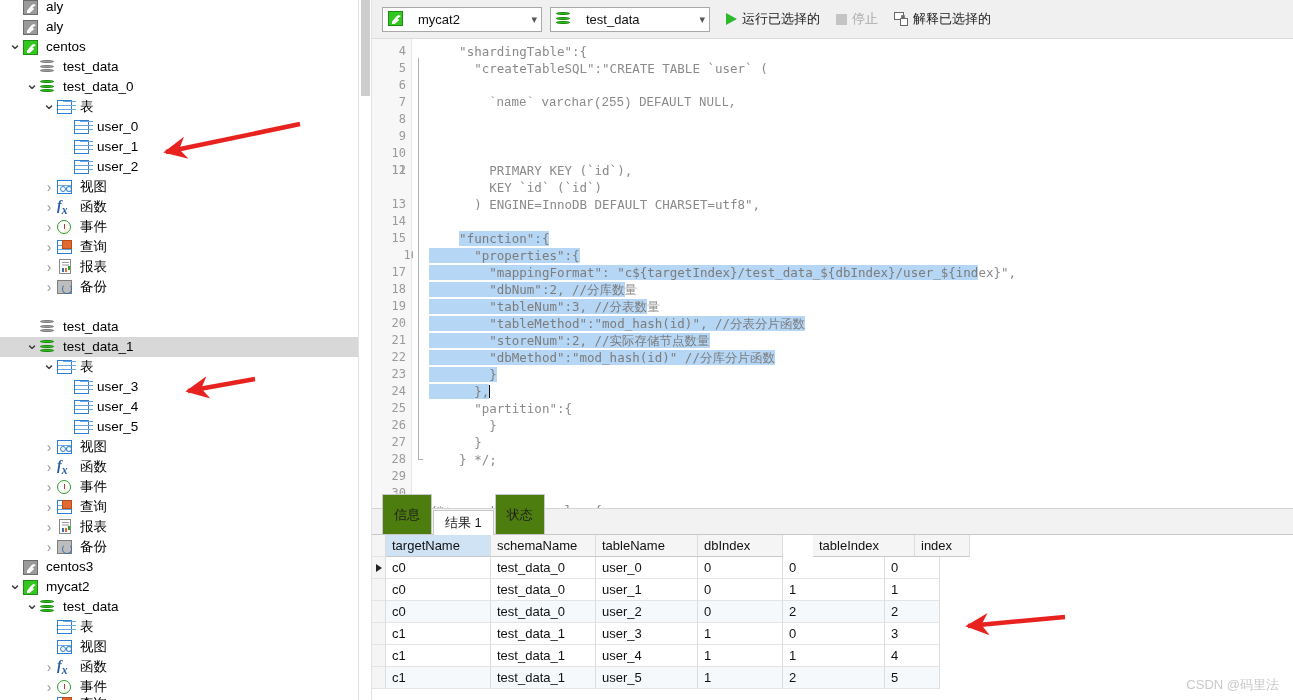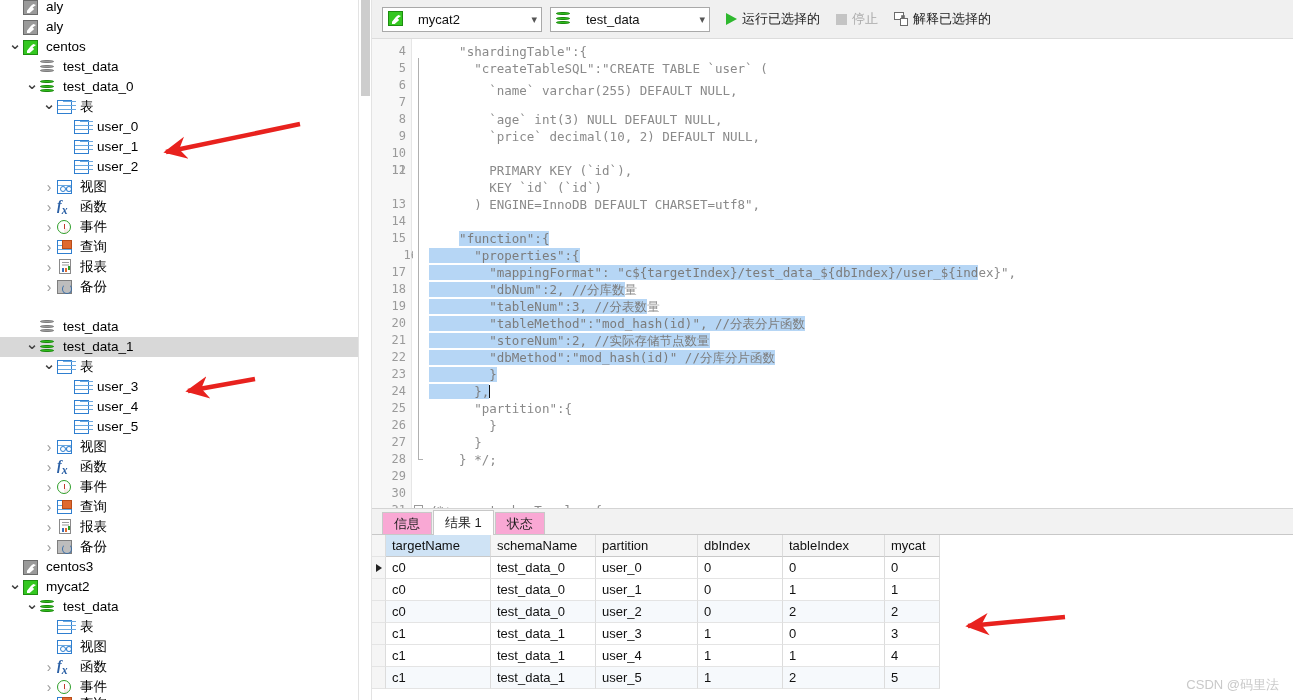--- a/index.html
+++ b/index.html
@@ -140,22 +140,22 @@
   .fold-box { position:absolute; width:9px; height:9px; border:1px solid #9a9a9a; background:#fff; }
   .fold-box::after{content:"";position:absolute;left:1.5px;top:3.5px;width:5px;height:1px;background:#666;}
   .fold-line { position:absolute; width:1px; background:#b0b0b0; }
   .fold-end { position:absolute; width:5px; height:1px; background:#b0b0b0; }
 
   
   #results { position:absolute; left:0; top:508px; width:921px; height:192px; background:#fff;
              border-top:1px solid #d4d4d4; }
   #res-tabs { position:absolute; left:0; top:0; height:26px; width:921px; display:flex;
               align-items:flex-end; background:#f2f2f2; border-bottom:1px solid #c8c8c8; padding-left:10px;}
-  .rtab { height:22px; padding:0 11px; display:flex; align-items:center; font-size:13px; color:#1d1d1d;
-          border:1px solid #c8c8c8; border-bottom:none; background:#f9a8d4; margin-right:1px; }
+  .rtab { height:40px; padding:0 11px; display:flex; align-items:center; font-size:13px; color:#1d1d1d;
+          border:1px solid #c8c8c8; border-bottom:none; background:#4d7c0f; margin-right:1px; }
   .rtab.active { background:#fff; height:25px; position:relative; z-index:2; margin-bottom:-1px;}
   #grid { position:absolute; left:0; top:26px; width:921px; height:166px; background:#fff; }
   .grow { display:flex; height:22px; align-items:stretch; }
   .gcell { border-right:1px solid #dcdcdc; border-bottom:1px solid #e4e4e4;
            display:flex; align-items:center; padding-left:6px; font-size:13px; color:#111;
            white-space:nowrap; overflow:hidden; }
   .ghead { background:#f5f5f5; border-bottom:1px solid #c9c9c9; color:#111; }
   .ghead.hl { background:#cfe3f5; }
   .gmark { width:14px; min-width:14px; border-right:1px solid #dcdcdc; border-bottom:1px solid #e4e4e4;
            background:#f5f5f5; display:flex; align-items:center; justify-content:center; }
@@ -513,23 +513,21 @@
           <div class="ln" style="top: 463px; left: 2px;">31</div>
         </div>
       <div id="fold-col">
           <div class="fold-line" style="left: 5px; top: 19px; height: 401px;"></div>
           <div class="fold-end" style="left: 5px; top: 420px;"></div>
           <div class="fold-box" style="left: 1px; top: 466px;"></div>
         </div>
       <div class="code-area">
           <div class="cl" style="top: 4px;">    "shardingTable":{</div>
           <div class="cl" style="top: 21px;">      "createTableSQL":"CREATE TABLE `user` (</div>
-          <div class="cl" style="top: 43px;">        `name` varchar(255) DEFAULT NULL,</div>
-          <div class="cl" style="top: 72px;">        `age` int(3) NULL DEFAULT NULL,</div>
-          <div class="cl" style="top: 89px;">        `price` decimal(10, 2) DEFAULT NULL,</div>
+          <div class="cl" style="top: 56px; font-family: Liberation Mono, monospace;">        `name` varchar(255) DEFAULT NULL,</div>
           <div class="cl" style="top: 123px;">        PRIMARY KEY (`id`),</div>
           <div class="cl" style="top: 140px; text-align: center;">        KEY `id` (`id`)</div>
           <div class="cl" style="top: 157px;">      ) ENGINE=InnoDB DEFAULT CHARSET=utf8",</div>
           <div class="cl" style="top: 174px;"></div>
           <div class="cl" style="top: 191px;">    <span class="sel">"function":{</span></div>
           <div class="cl" style="top: 208px;"><span class="sel">      "properties":{</span></div>
           <div class="cl" style="top: 225px;"><span class="sel">        "mappingFormat": "c${targetIndex}/test_data_${dbIndex}/user_${ind</span>ex}",</div>
           <div class="cl" style="top: 242px;"><span class="sel">        "dbNum":2, //分库数</span>量</div>
           <div class="cl" style="top: 259px;"><span class="sel">        "tableNum":3, //分表数</span>量</div>
           <div class="cl" style="top: 276px;"><span class="sel">        "tableMethod":"mod_hash(id)", //分表分片函数</span></div>
@@ -557,24 +555,24 @@
           </div>
           <div class="rtab">
             <span>状态</span>
           </div>
         </div>
       <div id="grid">
           <div class="grow">
             <div class="gmark ghead"></div>
             <div class="gcell ghead hl" style="width: 105px; min-width: 105px;">targetName</div>
             <div class="gcell ghead" style="width: 105px; min-width: 105px;">schemaName</div>
-            <div class="gcell ghead" style="width: 102px; min-width: 102px;">partition</div>
+            <div class="gcell ghead" style="width: 102px; min-width: 102px;">tableName</div>
             <div class="gcell ghead" style="width: 85px; min-width: 85px;">dbIndex</div>
-            <div class="gcell ghead" style="width: 102px; min-width: 102px;">tableIndex</div>
-            <div class="gcell ghead" style="width: 55px; min-width: 55px;">mycat</div>
+            <div class="gcell ghead" style="width: 102px; min-width: 102px; margin-left: 30px;">tableIndex</div>
+            <div class="gcell ghead" style="width: 55px; min-width: 55px;">index</div>
           </div>
           <div class="grow">
             <div class="gmark">
               <span class="tri"></span>
             </div>
             <div class="gcell" style="width: 105px; min-width: 105px;">c0</div>
             <div class="gcell" style="width: 105px; min-width: 105px;">test_data_0</div>
             <div class="gcell" style="width: 102px; min-width: 102px;">user_0</div>
             <div class="gcell" style="width: 85px; min-width: 85px;">0</div>
             <div class="gcell" style="width: 102px; min-width: 102px;">0</div>

